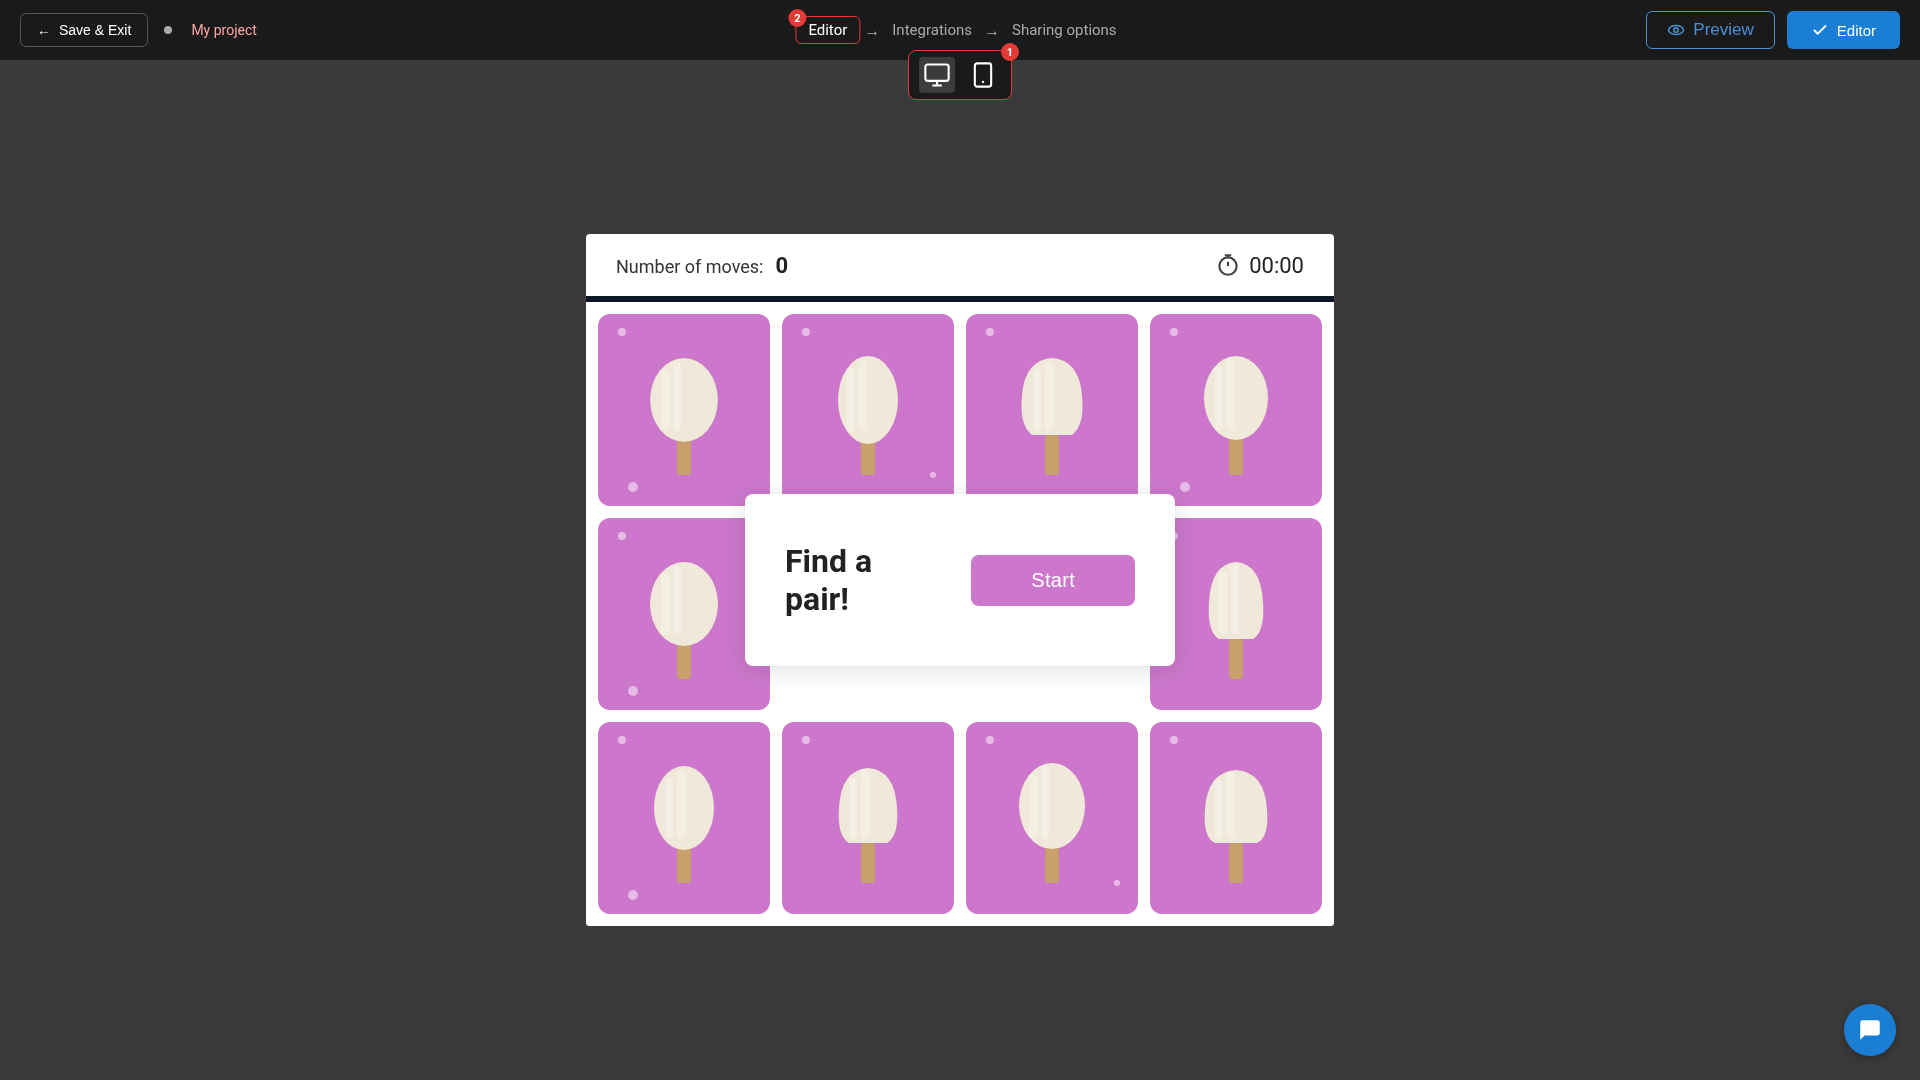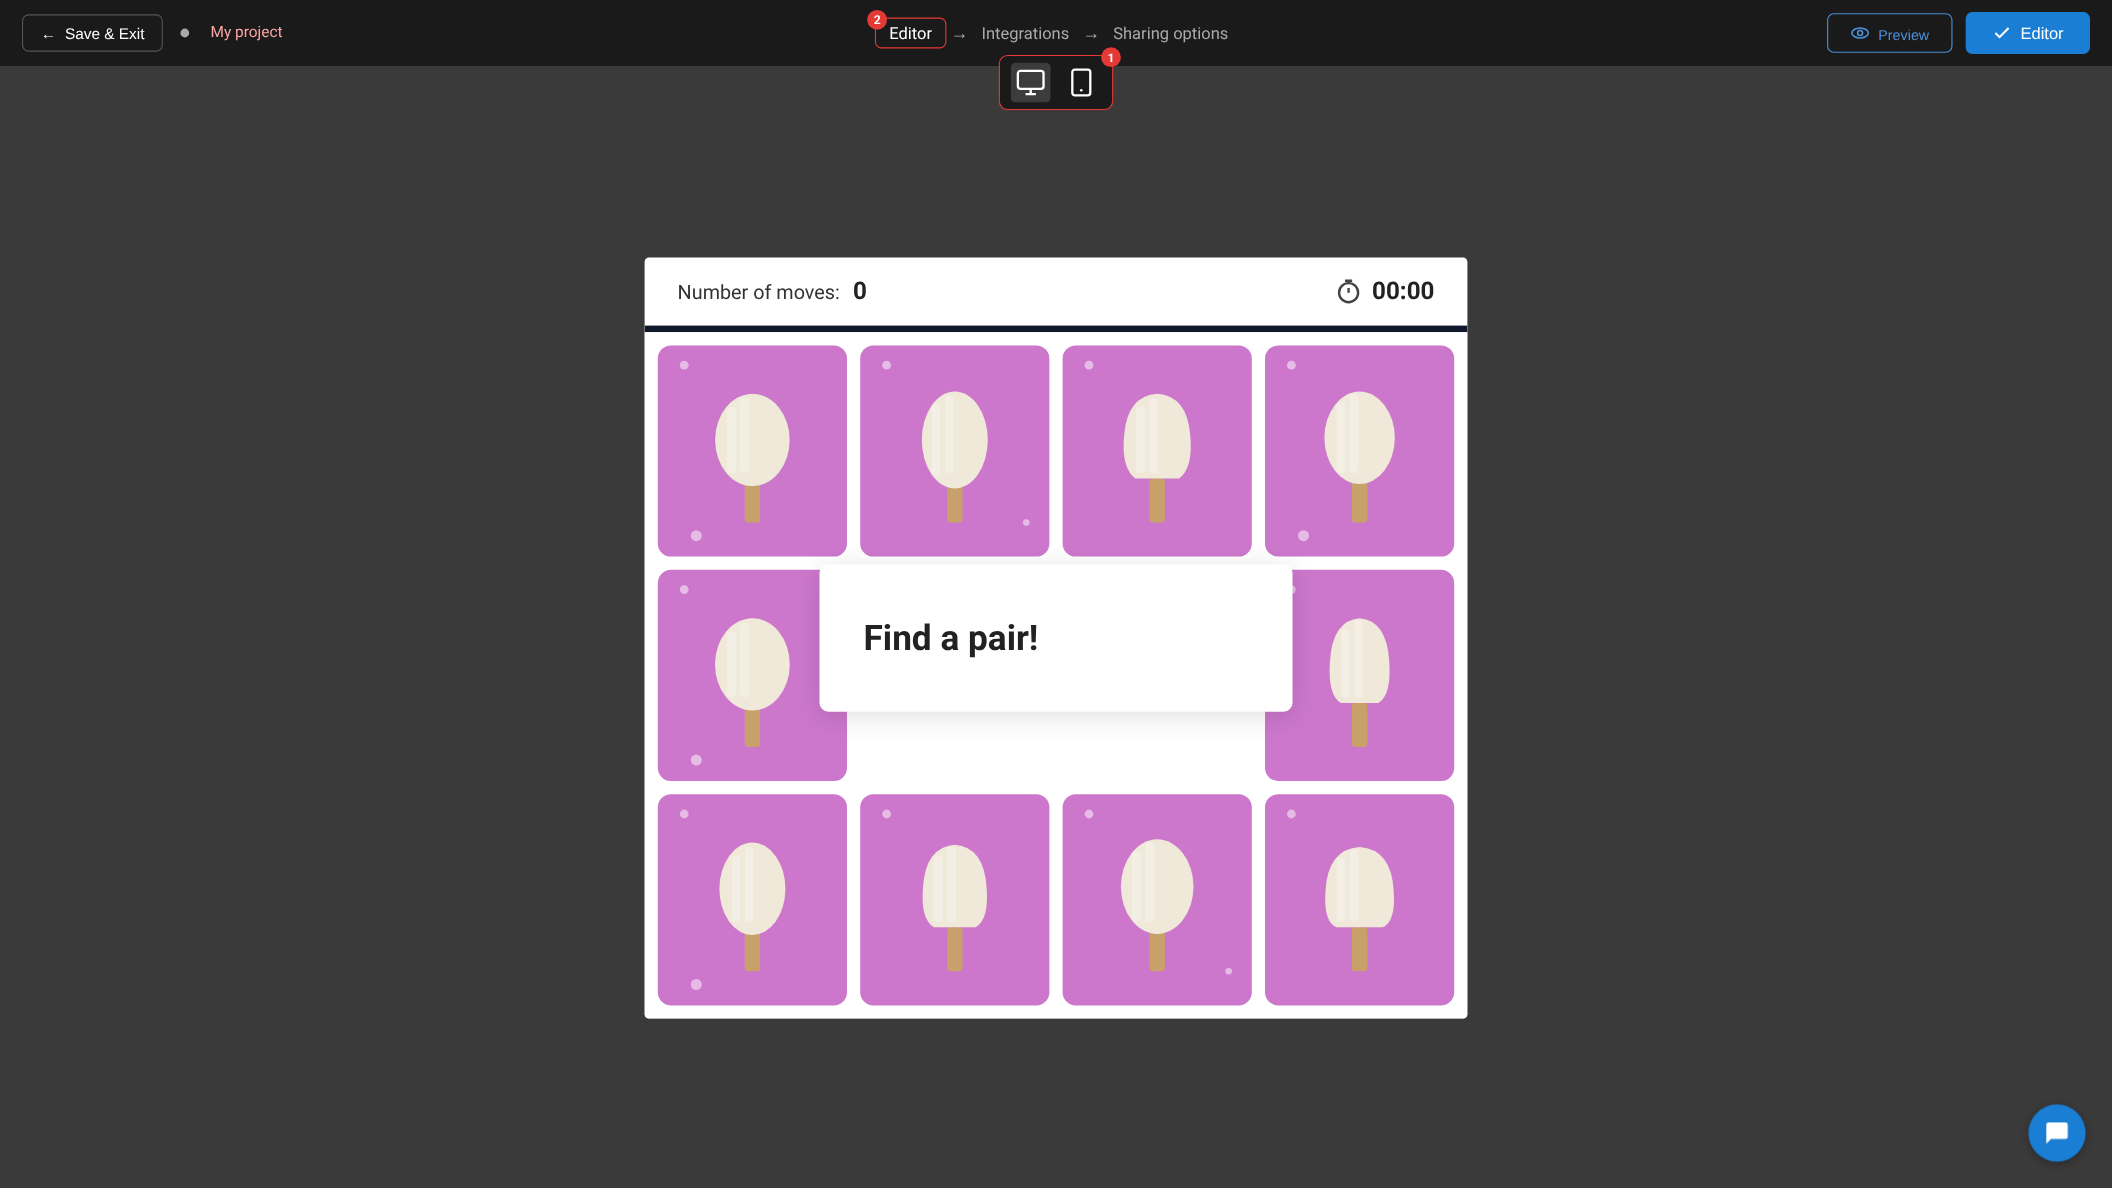--- a/index.html
+++ b/index.html
@@ -158,28 +158,28 @@
     }
 
     
     .topbar-right {
       display: flex;
       align-items: center;
       gap: 12px;
     }
     .preview-btn {
       display: flex;
-      align-items: flex-end;
+      align-items: center;
       gap: 8px;
       background: transparent;
       border: 1.5px solid #4a90d9;
       color: #4a90d9;
       padding: 8px 20px;
       border-radius: 6px;
-      font-size: 13px;
+      font-size: 17px;
       cursor: pointer;
     }
     .publish-btn {
       display: flex;
       align-items: center;
       gap: 8px;
       background: #1a7fd4;
       border: none;
       color: #fff;
       padding: 10px 24px;
@@ -228,21 +228,21 @@
       font-weight: bold;
       color: #222;
       margin-left: 8px;
     }
     .timer-section {
       display: flex;
       align-items: center;
       gap: 8px;
       font-size: 22px;
       color: #222;
-      font-weight: 700;
+      font-weight: 400;
     }
 
     
     .card-grid {
       display: grid;
       grid-template-columns: repeat(4, 1fr);
       grid-template-rows: repeat(3, 1fr);
       gap: 0;
       padding: 6px;
       background: #fff;
@@ -516,20 +516,21 @@
           <rect x="38" y="95" width="14" height="40" rx="3" fill="#c8a06a"></rect>
           <path d="M14 62 Q16 24 45 22 Q74 24 76 62 Q78 90 66 95 L24 95 Q12 90 14 62Z" fill="#f0e8d8"></path>
           <rect x="24" y="32" width="8" height="58" rx="3" fill="rgba(255,255,255,0.3)"></rect>
           <rect x="36" y="24" width="8" height="66" rx="3" fill="rgba(255,255,255,0.3)"></rect>
         </svg>
       </div>
     </div>
 
     <div class="overlay-modal">
       <span class="find-pair-title">Find a pair!</span>
+      <button class="start-btn">Start</button>
     </div>
   </div>
 </div>
 
 <div class="chat-bubble" title="Open chat">
   <svg viewBox="0 0 24 24">
     <path d="M21 15a2 2 0 01-2 2H7l-4 4V5a2 2 0 012-2h14a2 2 0 012 2z"></path>
   </svg>
 </div>
 

